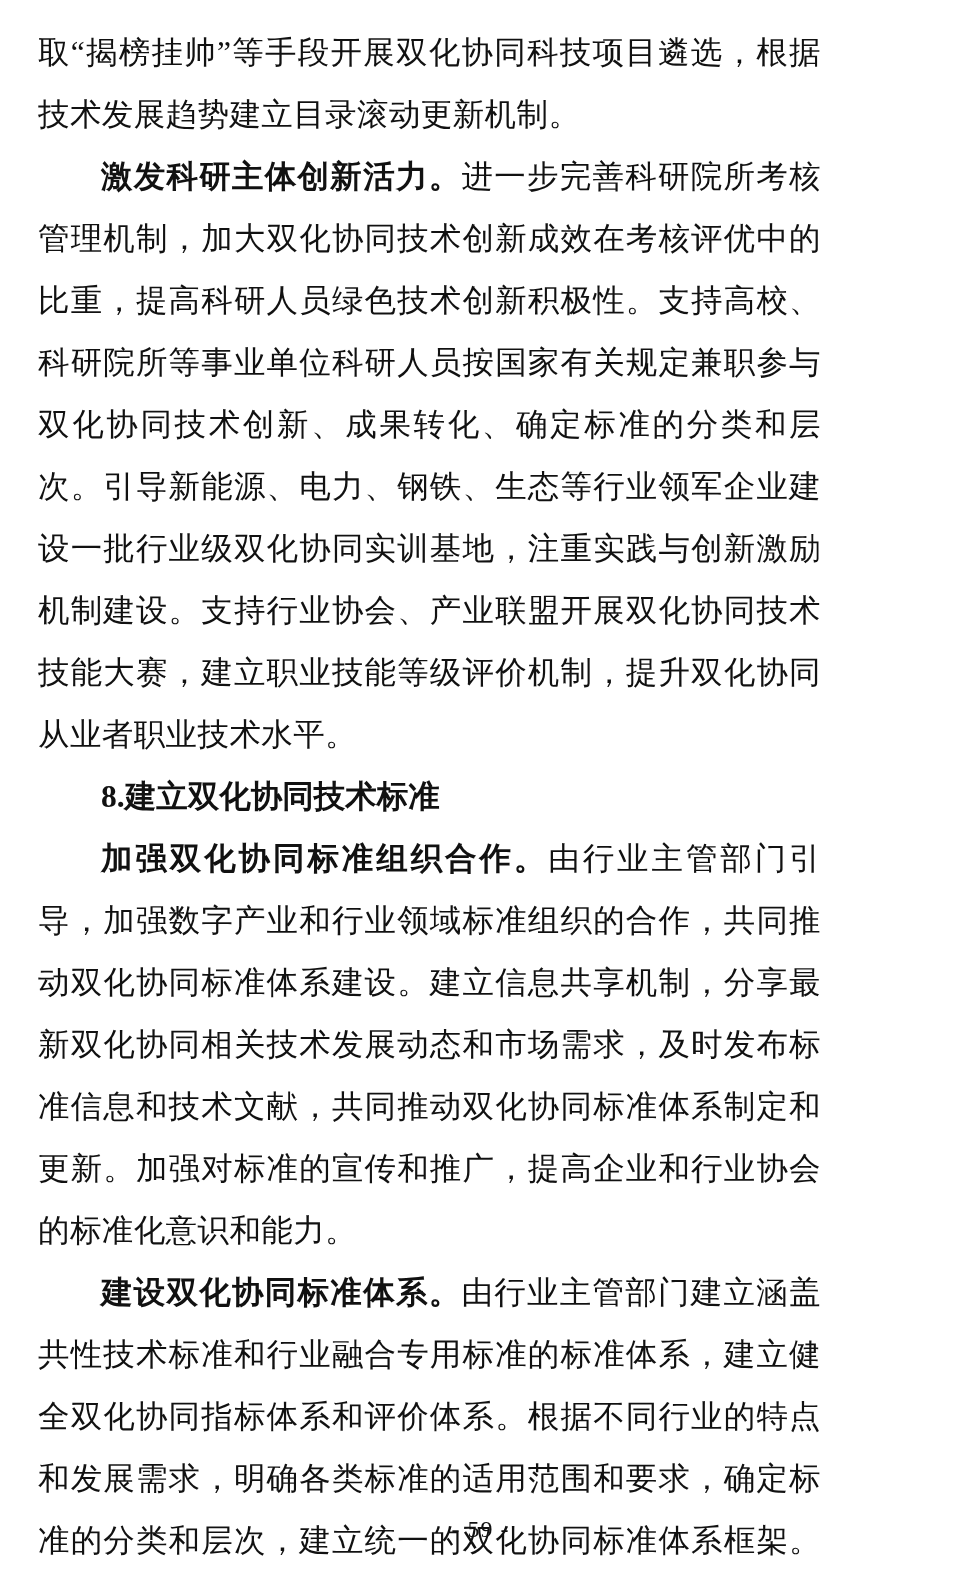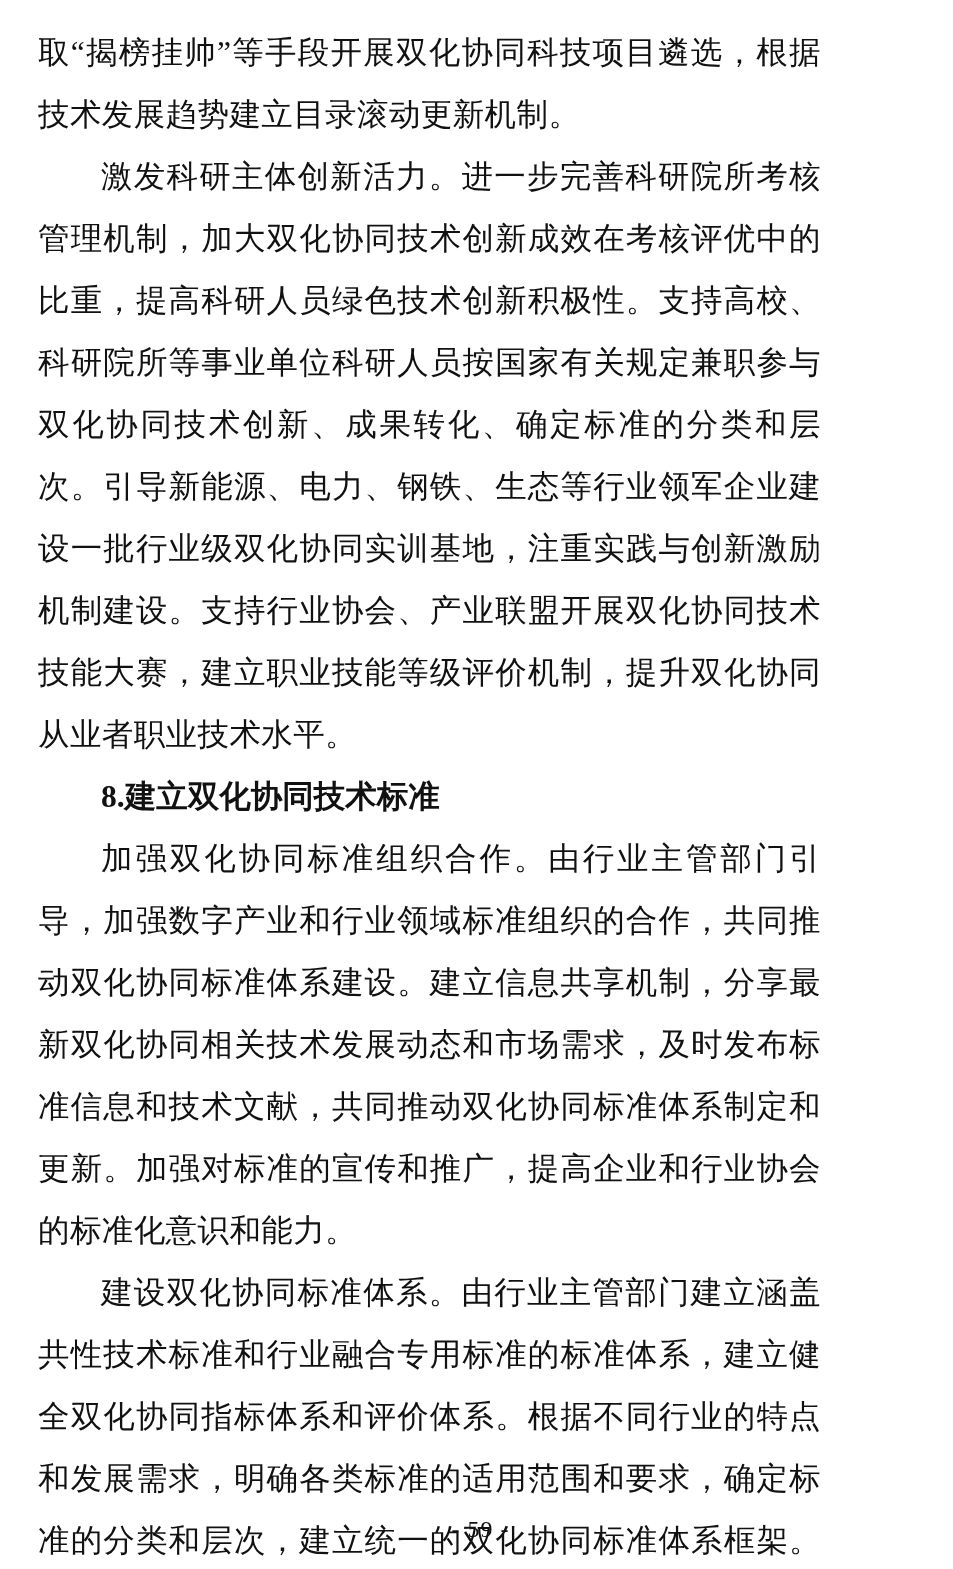--- a/index.html
+++ b/index.html
@@ -33,21 +33,21 @@
   p {
     margin: 0;
   }
   .indent {
     text-indent: 63px;
   }
   .run-on {
     text-indent: 0;
   }
   .lead {
-    font-weight: normal;
+    font-weight: bold;
   }
   .heading {
     font-size: 31.5px;
     line-height: 62px;
     font-weight: bold;
     text-indent: 63px;
     margin: 0;
   }
   .page-number {
     position: absolute;

